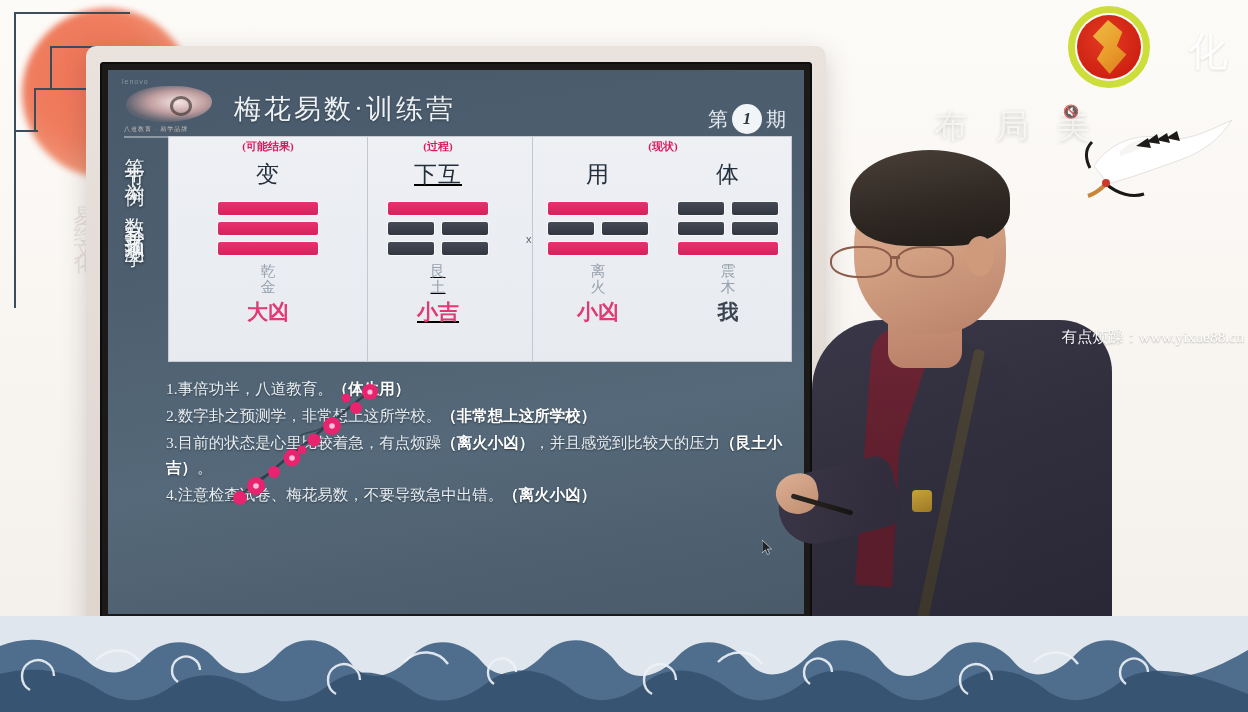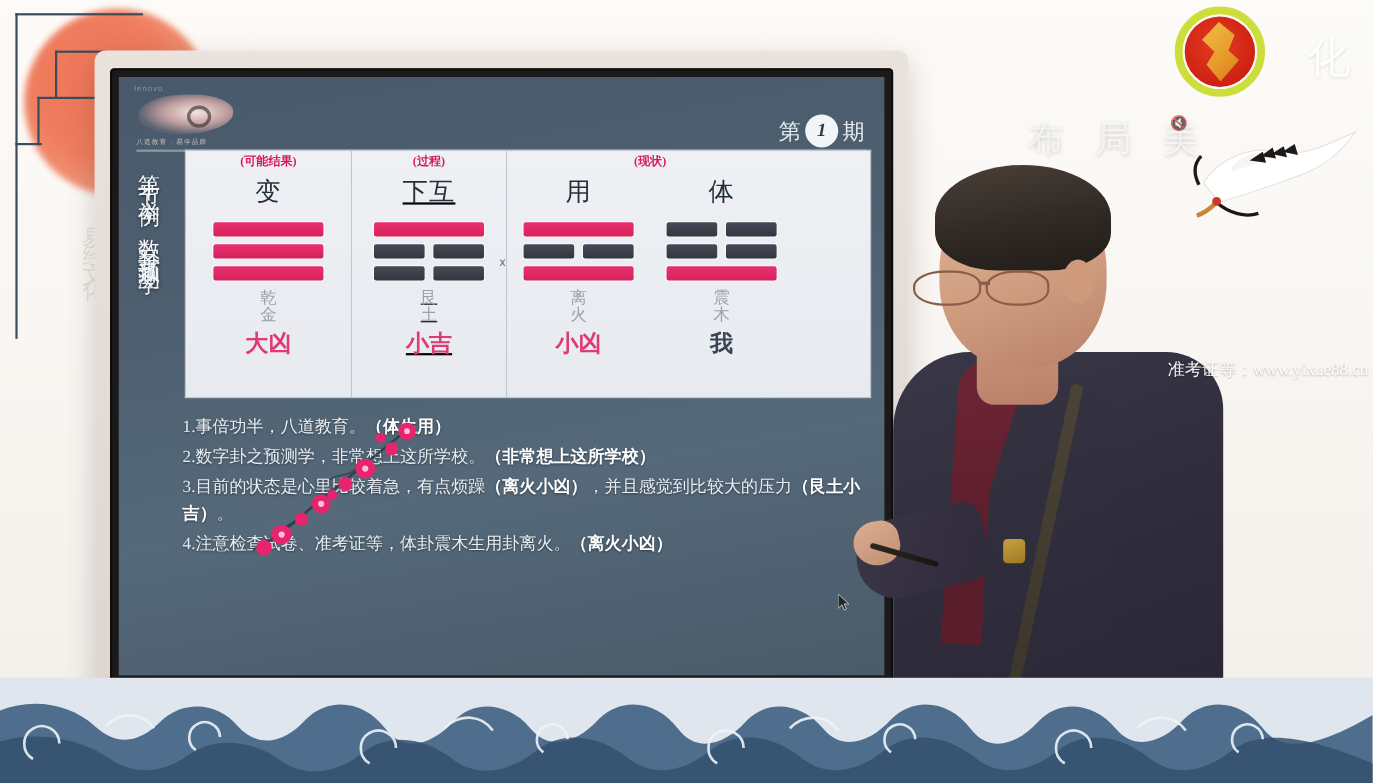--- a/index.html
+++ b/index.html
@@ -141,21 +141,21 @@
     height: 370px;
   }
 
   
   .hex-panel {
     position: absolute; left: 60px; top: 66px; right: 12px; height: 226px;
     background: linear-gradient(180deg,#eef0f4 0%, #e7eaef 100%);
     border: 1px solid #c7ccd4;
     display: flex;
   }
-  .hex-group { display: flex; position: relative; }
+  .hex-group { display: flex; position: relative; margin-left: 24px; }
   .hex-group + .hex-group { border-left: 1px solid #c2c8d1; }
   .hex-col {
     position: relative; display: flex; flex-direction: column; align-items: center;
     padding-top: 22px;
   }
   .grp-tag {
     position: absolute; top: 2px; left: 50%; transform: translateX(-50%);
     font-size: 11px; font-weight: bold; color: #d81b5e; white-space: nowrap;
     font-family: "Liberation Serif", serif;
   }
@@ -352,20 +352,21 @@
         <div class="screen-label">lenovo</div>
 
         <div class="slide">
 
           <div class="slide-head">
             <div class="head-logo">
               <div class="dragon"></div>
               <div class="dragon-eye"></div>
               <div class="sub">八道教育 · 易学品牌</div>
             </div>
+            <div class="head-title">梅花易数·训练营</div>
             <div class="head-right">
               <span>第</span>
               <span class="ep-circle">1</span>
               <span>期</span>
             </div>
           </div>
 
           <div class="vert-title">第十节 举例：数字卦之预测学</div>
 
           <div class="hex-panel" id="hexPanel">
@@ -459,21 +460,21 @@
                   </div>
                   <div class="col-verdict verdict-self">我</div>
                 </div>
               </div>
             </div>
 
           <div class="bullets" id="bulletList">
               <p><span>1.</span><span>事倍功半，八道教育。</span><b>（体生用）</b></p>
               <p><span>2.</span><span>数字卦之预测学，非常想上这所学校。</span><b>（非常想上这所学校）</b></p>
               <p><span>3.</span><span>目前的状态是心里比较着急，有点烦躁</span><b>（离火小凶）</b><span>，并且感觉到比较大的压力</span><b>（艮土小吉）</b><span>。</span></p>
-              <p><span>4.</span><span>注意检查试卷、准考证等，体卦震木生用卦离火。</span><b>（离火小凶）</b></p>
+              <p><span>4.</span><span>注意检查试卷、梅花易数，不要导致急中出错。</span><b>（离火小凶）</b></p>
             </div>
 
           <svg class="plum-branch" viewBox="0 0 190 150">
             <path d="M172 18 C140 44, 108 70, 76 96 C58 112, 42 124, 26 132" stroke="#2c3a46" stroke-width="2.4" fill="none" opacity=".85"></path>
             <path d="M120 58 C112 66, 104 62, 96 68" stroke="#2c3a46" stroke-width="1.6" fill="none" opacity=".7"></path>
             <path d="M66 104 C58 112, 52 110, 44 118" stroke="#2c3a46" stroke-width="1.6" fill="none" opacity=".7"></path>
             <g fill="#e8246e">
               <circle cx="166" cy="24" r="8"></circle>
                 <circle cx="152" cy="40" r="6"></circle>
               <circle cx="128" cy="58" r="9"></circle>
@@ -517,21 +518,21 @@
     <div class="p-arm"></div>
     <div class="p-hand"></div>
     <div class="p-pointer"></div>
   </div>
 
   <svg class="cursor-arrow" viewBox="0 0 11 16">
     <path d="M0 0 L0 13 L3.4 9.8 L5.6 14.6 L7.6 13.6 L5.4 9 L9.6 9 Z" fill="#20252b" stroke="#dfe4e8" stroke-width=".7"></path>
   </svg>
 
   <div class="wm-overlay">
-    <div>准考证等：www.yixue88.cn</div>
+    <div>有点烦躁：www.yixue88.cn</div>
   </div>
 
   <svg class="waves" viewBox="0 0 1248 96" preserveAspectRatio="none">
     <rect x="0" y="0" width="1248" height="96" fill="#dfe6ee"></rect>
     <g fill="#4f6e8e">
       <path d="M0 96 L0 30 C30 18, 64 24, 86 44 C108 64, 128 58, 146 40 C166 20, 198 22, 216 44
                C236 66, 260 58, 278 38 C300 16, 332 22, 350 46 C368 70, 394 60, 412 40
                C432 18, 464 24, 482 46 C500 68, 526 58, 544 38 C566 16, 598 22, 616 46
                C634 70, 660 60, 678 40 C698 18, 730 24, 748 46 C766 68, 792 58, 810 38
                C832 16, 864 22, 882 46 C900 70, 926 60, 944 40 C964 18, 996 24, 1014 46

